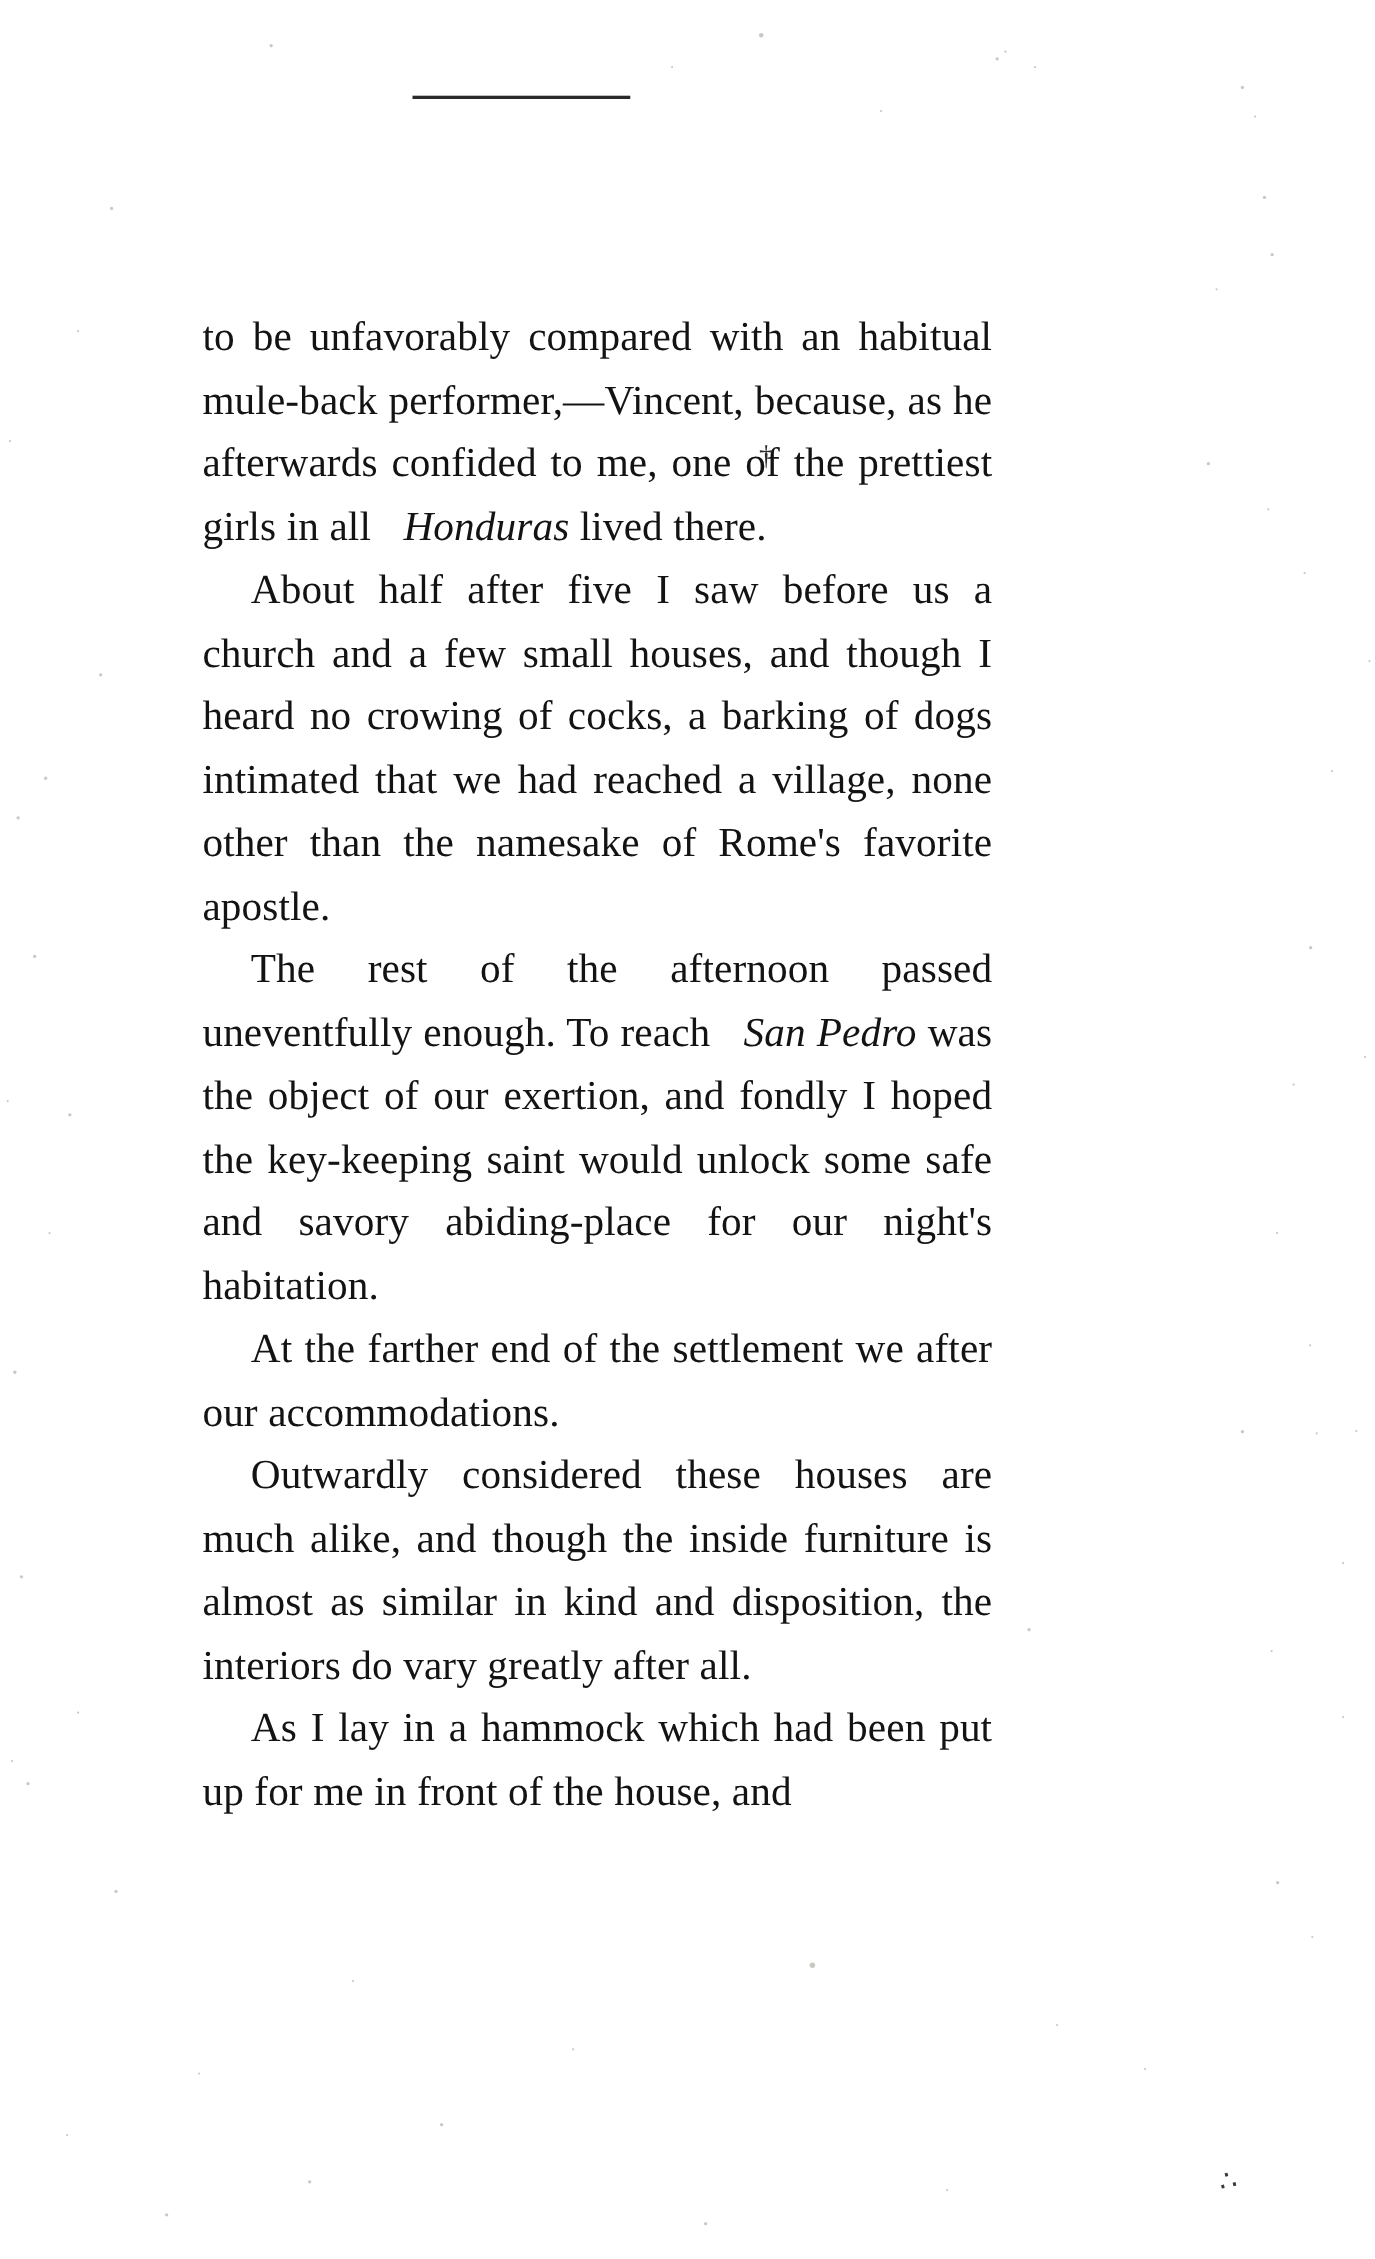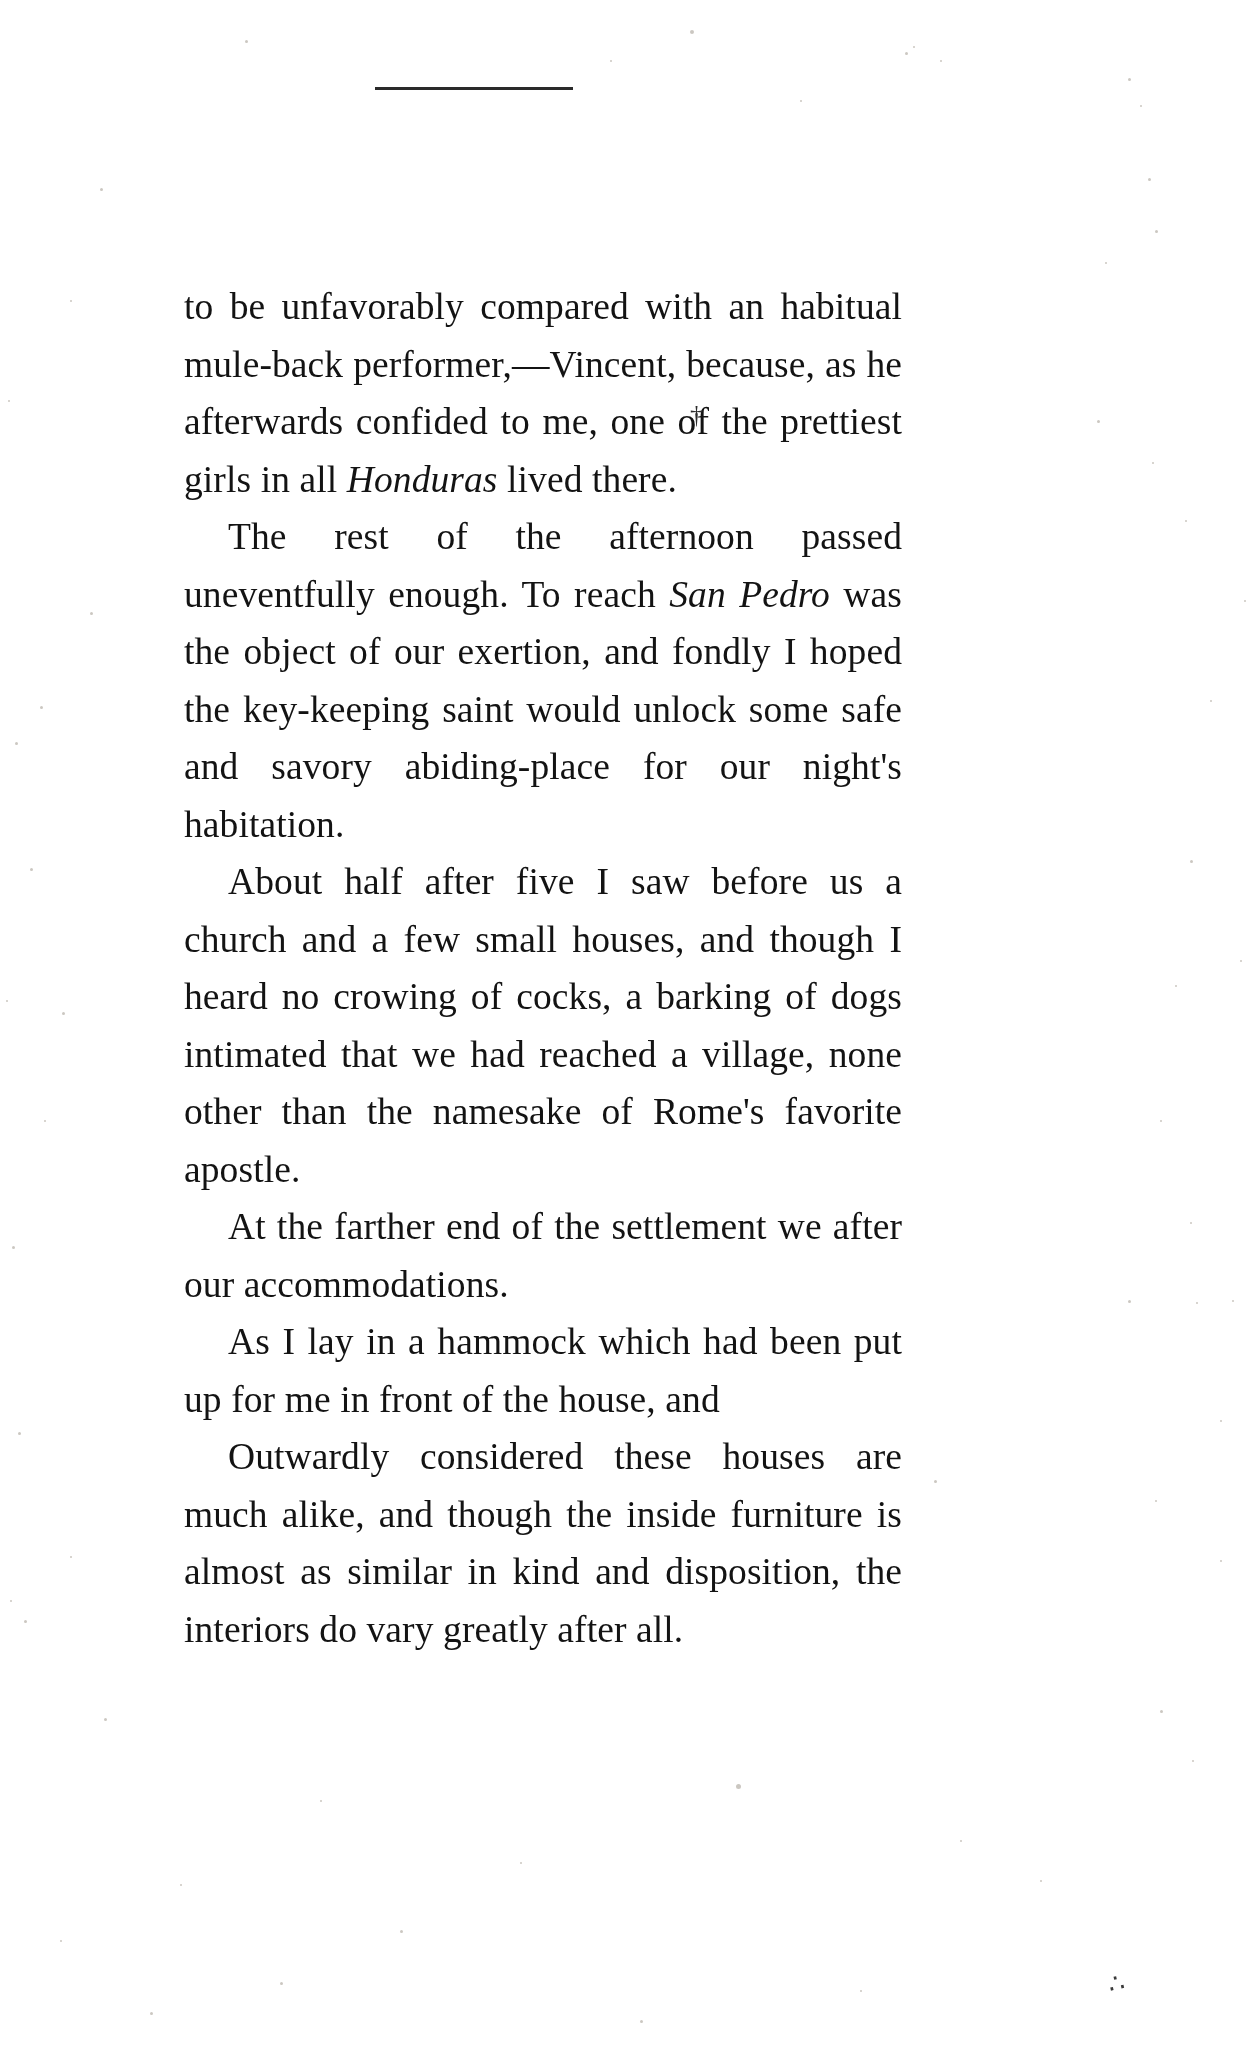--- a/index.html
+++ b/index.html
@@ -85,20 +85,21 @@
   }
   .body-text p {
     margin: 0;
     text-indent: 0;
   }
   .body-text p.indent {
     text-indent: 44px;
   }
   .body-text i {
     font-style: italic;
+    margin-left: 20px;
   }
   .stray-mark {
     position: absolute;
     left: 690px;
     top: 400px;
     font-size: 26px;
     color: #2c2c2c;
   }
   .corner-mark {
     position: absolute;
@@ -112,25 +113,25 @@
 </style>
 </head>
 <body>
 
 <div class="page">
 
   <div class="rule"></div>
 
   <div class="body-text" id="body-text">
       <p><span>to be unfavorably compared with an habitual mule-back performer,—Vincent, because, as he afterwards confided to me, one of the prettiest girls in all </span><i>Honduras</i><span> lived there.</span></p>
+      <p class="indent"><span>About half after five I saw before us a church and a few small houses, and though I heard no crowing of cocks, a barking of dogs intimated that we had reached a village, none other than the namesake of Rome's favorite apostle.</span></p>
       <p class="indent"><span>The rest of the afternoon passed uneventfully enough. To reach </span><i>San Pedro</i><span> was the object of our exertion, and fondly I hoped the key-keeping saint would unlock some safe and savory abiding-place for our night's habitation.</span></p>
-      <p class="indent"><span>About half after five I saw before us a church and a few small houses, and though I heard no crowing of cocks, a barking of dogs intimated that we had reached a village, none other than the namesake of Rome's favorite apostle.</span></p>
       <p class="indent"><span>At the farther end of the settlement we after our accommodations.</span></p>
+      <p class="indent"><span>Outwardly considered these houses are much alike, and though the inside furniture is almost as similar in kind and disposition, the interiors do vary greatly after all.</span></p>
       <p class="indent"><span>As I lay in a hammock which had been put up for me in front of the house, and</span></p>
-      <p class="indent"><span>Outwardly considered these houses are much alike, and though the inside furniture is almost as similar in kind and disposition, the interiors do vary greatly after all.</span></p>
     </div>
 
   <div class="stray-mark">†</div>
   <div class="corner-mark">∴</div>
 
 <div class="speck" style="left: 245px; top: 40px; width: 3px; height: 3px;"></div>
     <div class="speck" style="left: 690px; top: 30px; width: 4px; height: 4px;"></div>
     <div class="speck" style="left: 905px; top: 52px; width: 3px; height: 3px;"></div>
     <div class="speck" style="left: 940px; top: 60px; width: 2px; height: 2px;"></div>
     <div class="speck" style="left: 913px; top: 46px; width: 2px; height: 2px;"></div>

